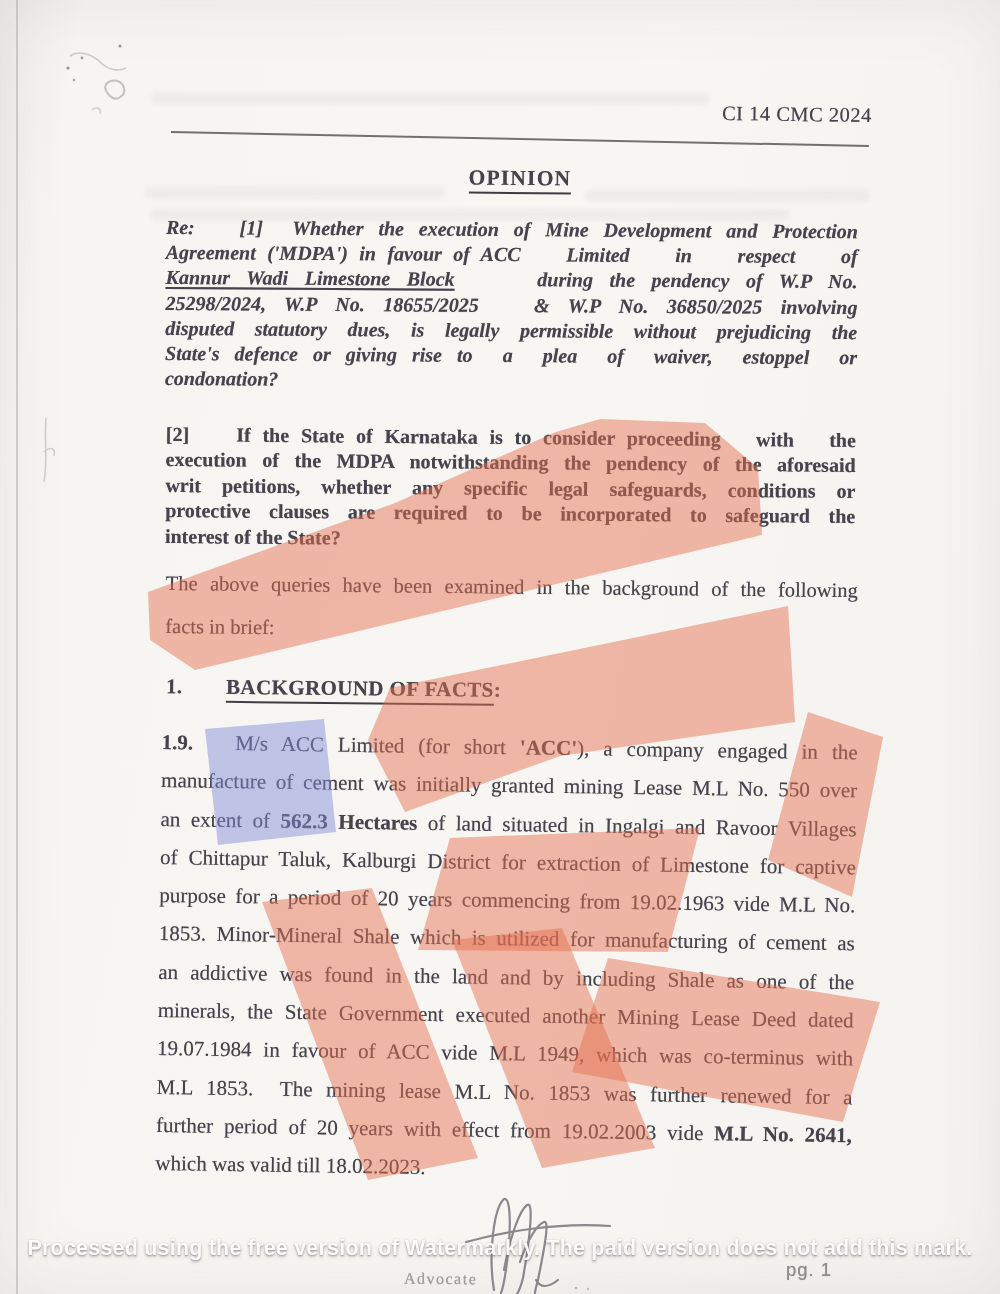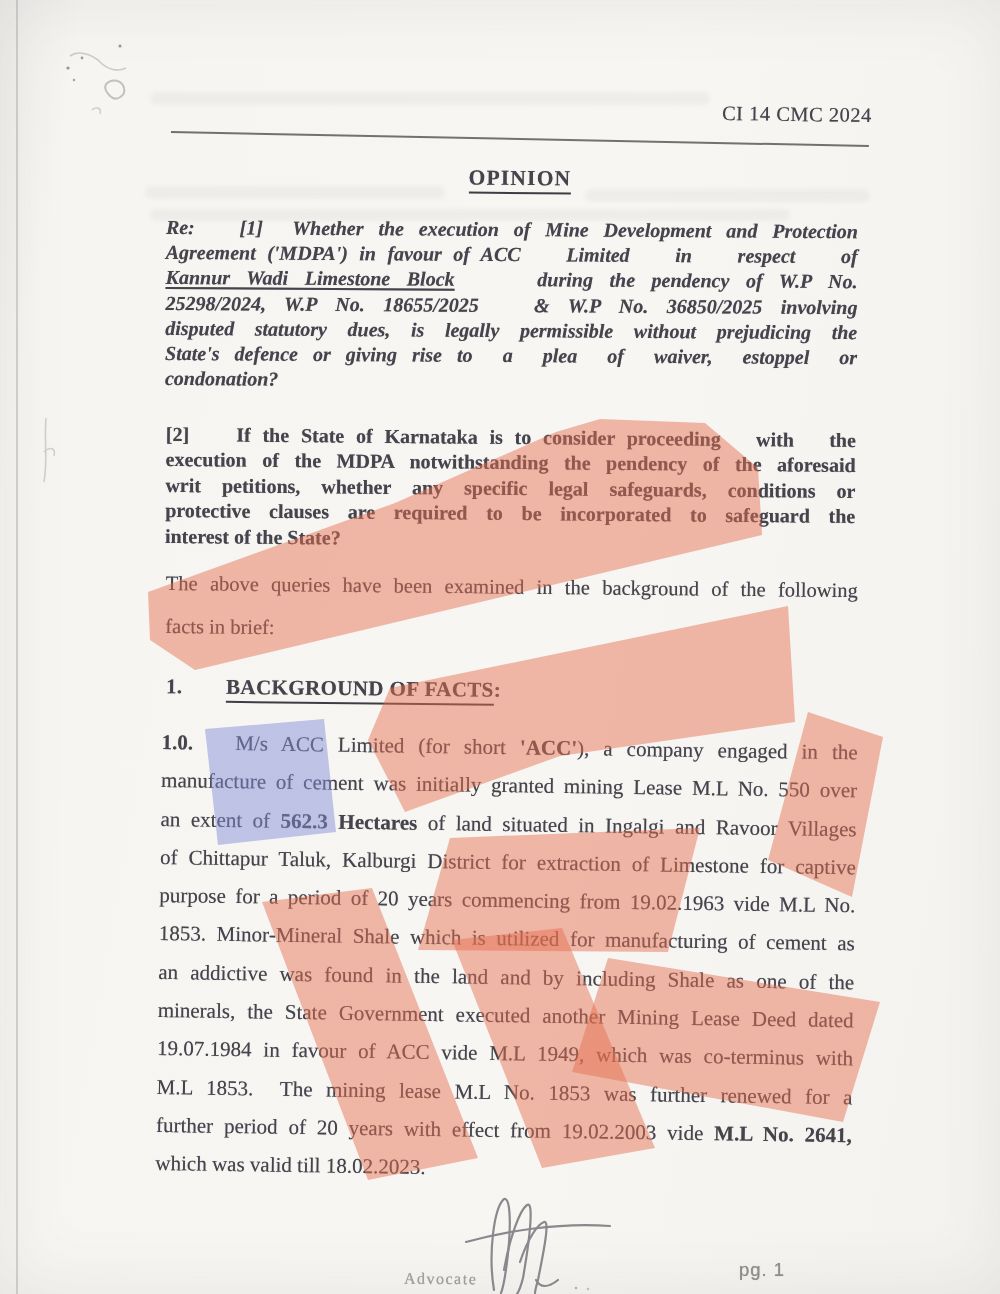--- a/index.html
+++ b/index.html
@@ -27,21 +27,21 @@
   .section-heading{left:166px;top:676px;font-size:21px;font-weight:bold;letter-spacing:.4px;transform:rotate(.6deg);}
   .section-heading .hnum{display:inline-block;width:60px;}
   .section-heading .hlabel{border-bottom:2.4px solid #3f3d44;padding-bottom:2px;}
   .para11{left:162px;top:723px;width:696px;line-height:38.3px;font-size:21px;transform:rotate(.85deg);transform-origin:0 0;}
   .ghost{background:rgba(140,145,128,.08);filter:blur(2px);border-radius:7px;}
   .hl-layer{left:0;top:0;pointer-events:none;}
   .watermark{left:0;top:1236px;width:1000px;text-align:center;
     font-family:"Liberation Sans",sans-serif;font-weight:bold;font-size:21.5px;letter-spacing:.2px;
     color:rgba(255,255,255,.95);
     text-shadow:0 2px 3px rgba(90,90,90,.38),0 0 2px rgba(120,120,120,.30),0 1px 1px rgba(100,100,100,.25);}
-  .page-number{left:739px;top:1259px;font-family:"Liberation Sans",sans-serif;font-size:18.5px;color:#8e8d8b;letter-spacing:1px;}
+  .page-number{left:786px;top:1259px;font-family:"Liberation Sans",sans-serif;font-size:18.5px;color:#8e8d8b;letter-spacing:1px;}
   .advocate{left:404px;top:1270px;font-size:16px;color:#94928e;letter-spacing:1.5px;transform:rotate(.4deg);opacity:.85;}
   u{text-decoration-thickness:2.2px;text-underline-offset:3px;}
 </style>
 </head>
 <body>
 
 <div class="page">
 
   <div class="abs edge-line"></div>
   <svg class="abs" style="left:48px;top:28px" width="115" height="100" viewBox="0 0 115 100">
@@ -91,21 +91,21 @@
   <div class="abs para queries-para scantext">
     <div class="jline">The above queries have been examined in the background of the following</div>
     <div class="lastline">facts in brief:</div>
   </div>
 
   <div class="abs section-heading scantext">
     <span class="hnum">1.</span><span class="hlabel">BACKGROUND OF FACTS</span><span>:</span>
   </div>
 
   <div class="abs para para11 scantext">
-    <div class="jline"><b>1.0.</b>&nbsp;&nbsp; M/s ACC Limited (for short <b>'ACC'</b>), a company engaged in the</div>
+    <div class="jline"><b>1.9.</b>&nbsp;&nbsp; M/s ACC Limited (for short <b>'ACC'</b>), a company engaged in the</div>
     <div class="jline">manufacture of cement was initially granted mining Lease M.L No. 550 over</div>
     <div class="jline">an extent of <b>562.3 Hectares</b> of land situated in Ingalgi and Ravoor Villages</div>
     <div class="jline">of Chittapur Taluk, Kalburgi District for extraction of Limestone for captive</div>
     <div class="jline">purpose for a period of 20 years commencing from 19.02.1963 vide M.L No.</div>
     <div class="jline">1853. Minor-Mineral Shale which is utilized for manufacturing of cement as</div>
     <div class="jline">an addictive was found in the land and by including Shale as one of the</div>
     <div class="jline">minerals, the State Government executed another Mining Lease Deed dated</div>
     <div class="jline">19.07.1984 in favour of ACC vide M.L 1949, which was co-terminus with</div>
     <div class="jline">M.L 1853.&nbsp; The mining lease M.L No. 1853 was further renewed for a</div>
     <div class="jline">further period of 20 years with effect from 19.02.2003 vide <b>M.L No. 2641,</b></div>
@@ -129,16 +129,17 @@
       <path d="M66 102 C60 66 66 22 75 12 C82 5 84 34 79 74 C77 90 75 100 73 105"></path>
       <path d="M76 82 C82 48 92 22 99 17 C106 12 102 50 95 90 C93 98 91 103 89 106"></path>
       <path d="M92 74 C100 50 110 36 116 34 C122 32 116 62 110 92 C108 99 107 103 107 105"></path>
       <path d="M38 54 C74 44 130 34 182 38"></path>
       <path d="M108 92 C112 100 120 100 130 92"></path>
     </g>
     <circle cx="148" cy="100" r="1.3" fill="#8a8984" opacity=".6"></circle>
     <circle cx="160" cy="101" r="1.2" fill="#8a8984" opacity=".5"></circle>
   </svg>
 
+  <div class="abs watermark">Processed using the free version of Watermarkly. The paid version does not add this mark.</div>
 
   <div class="abs page-number scantext">pg. 1</div>
 
 </div>
 
 </body></html>

